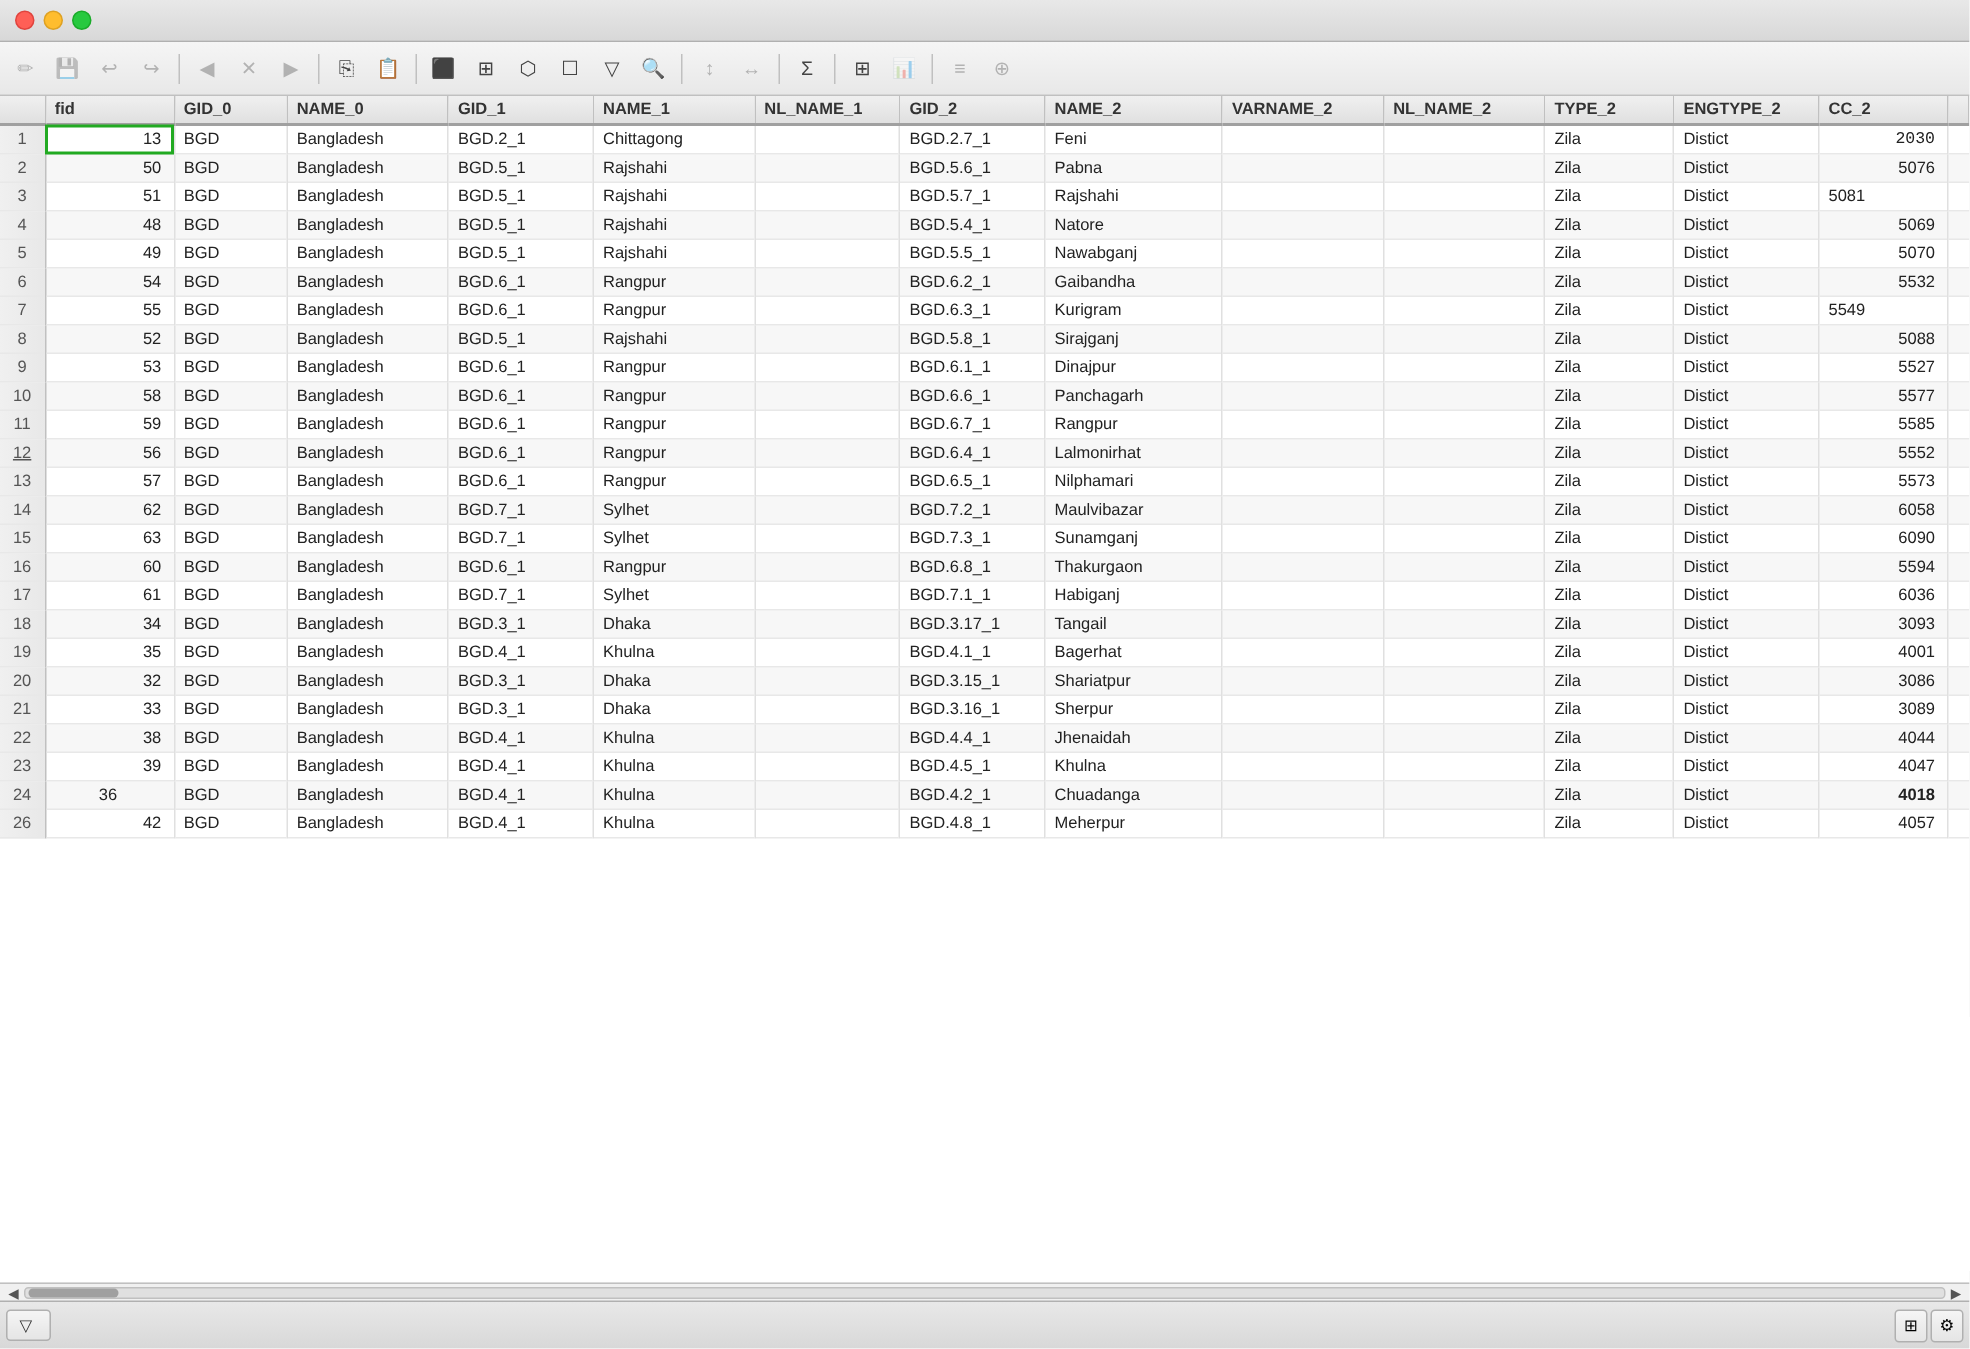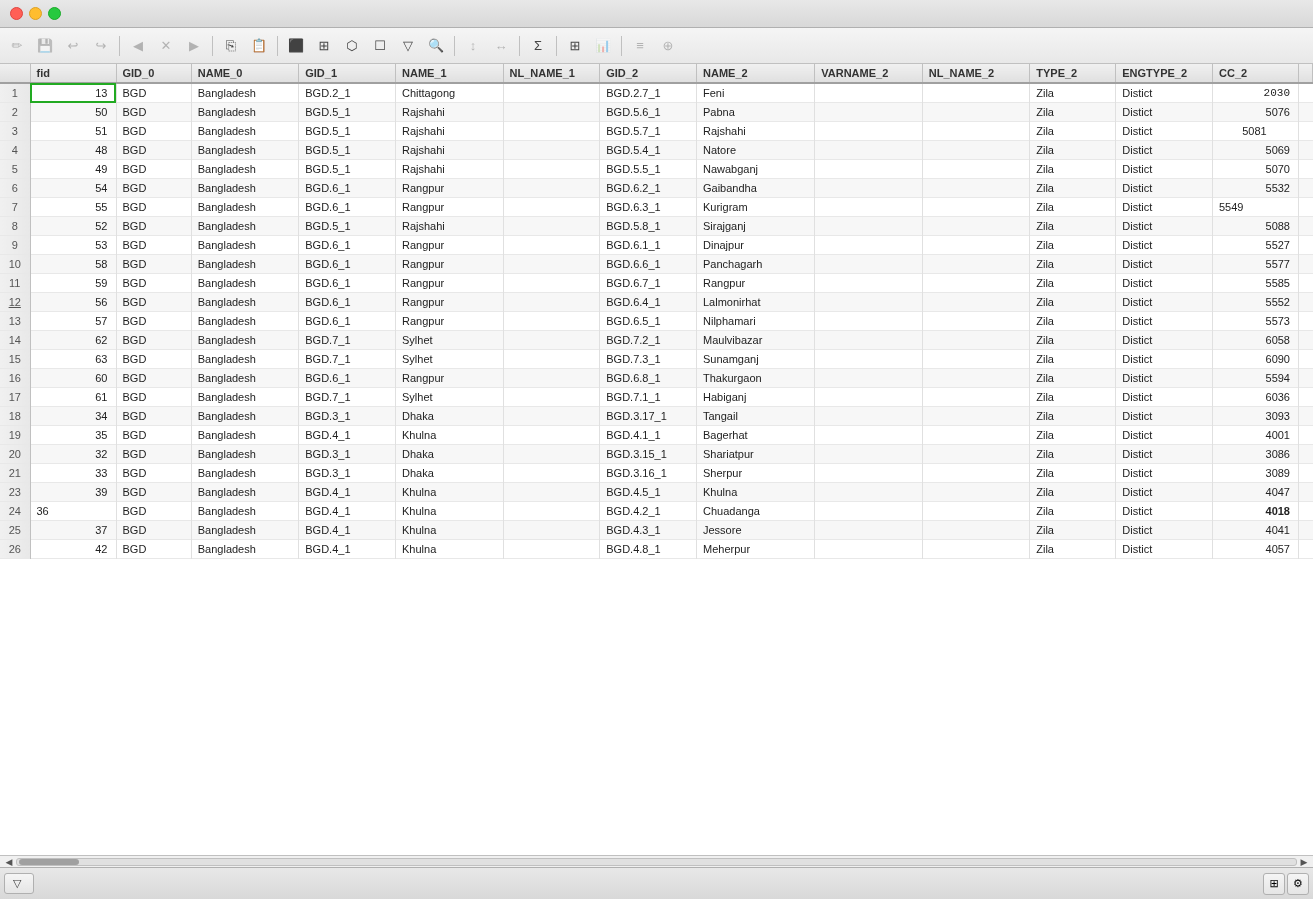--- a/index.html
+++ b/index.html
@@ -309,21 +309,21 @@
           <td>Bangladesh</td>
           <td>BGD.5_1</td>
           <td>Rajshahi</td>
           <td></td>
           <td>BGD.5.7_1</td>
           <td>Rajshahi</td>
           <td></td>
           <td></td>
           <td>Zila</td>
           <td>Distict</td>
-          <td style="text-align: center; padding-right: 8px; margin-top: 29px;">5081</td>
+          <td style="text-align: left; padding-right: 8px; margin-top: 29px;">5081</td>
           <td style="border-right: none;"></td>
         </tr>
         <tr>
           <td style="text-align: center; background: linear-gradient(to right, rgb(240, 240, 240), rgb(232, 232, 232)); border-right: 1px solid rgb(192, 192, 192); color: rgb(85, 85, 85);">4</td>
           <td style="text-align: right; padding-right: 8px;">48</td>
           <td>BGD</td>
           <td>Bangladesh</td>
           <td>BGD.5_1</td>
           <td>Rajshahi</td>
           <td></td>
@@ -619,68 +619,68 @@
           <td>BGD.3.16_1</td>
           <td>Sherpur</td>
           <td></td>
           <td></td>
           <td>Zila</td>
           <td>Distict</td>
           <td style="text-align: right; padding-right: 8px;">3089</td>
           <td style="border-right: none;"></td>
         </tr>
         <tr>
+          <td style="text-align: center; background: linear-gradient(to right, rgb(240, 240, 240), rgb(232, 232, 232)); border-right: 1px solid rgb(192, 192, 192); color: rgb(85, 85, 85);">22</td>
+          <td style="text-align: right; padding-right: 8px;">38</td>
+          <td>BGD</td>
+          <td>Bangladesh</td>
+          <td>BGD.4_1</td>
+          <td>Khulna</td>
+          <td></td>
+          <td>BGD.4.4_1</td>
+          <td>Jhenaidah</td>
+          <td></td>
+          <td></td>
+          <td>Zila</td>
+          <td>Distict</td>
+          <td style="text-align: right; padding-right: 8px;">4044</td>
+          <td style="border-right: none;"></td>
+        </tr>
+        <tr>
           <td style="text-align: center; background: linear-gradient(to right, rgb(240, 240, 240), rgb(232, 232, 232)); border-right: 1px solid rgb(192, 192, 192); color: rgb(85, 85, 85); margin-top: 29px;">23</td>
           <td style="text-align: right; padding-right: 8px;">39</td>
           <td>BGD</td>
           <td>Bangladesh</td>
           <td>BGD.4_1</td>
           <td>Khulna</td>
           <td></td>
           <td>BGD.4.5_1</td>
           <td>Khulna</td>
           <td></td>
           <td></td>
           <td>Zila</td>
           <td>Distict</td>
           <td style="text-align: right; padding-right: 8px;">4047</td>
           <td style="border-right: none;"></td>
         </tr>
         <tr>
           <td style="text-align: center; background: linear-gradient(to right, rgb(240, 240, 240), rgb(232, 232, 232)); border-right: 1px solid rgb(192, 192, 192); color: rgb(85, 85, 85);">24</td>
-          <td style="text-align: left; padding-right: 8px;">36</td>
+          <td style="text-align: center; padding-right: 8px;">36</td>
           <td>BGD</td>
           <td>Bangladesh</td>
           <td>BGD.4_1</td>
           <td>Khulna</td>
           <td></td>
           <td>BGD.4.2_1</td>
           <td>Chuadanga</td>
           <td></td>
           <td></td>
           <td>Zila</td>
           <td>Distict</td>
           <td style="text-align: right; padding-right: 8px; font-weight: bold;">4018</td>
-          <td style="border-right: none;"></td>
-        </tr>
-        <tr>
-          <td style="text-align: center; background: linear-gradient(to right, rgb(240, 240, 240), rgb(232, 232, 232)); border-right: 1px solid rgb(192, 192, 192); color: rgb(85, 85, 85);">25</td>
-          <td style="text-align: right; padding-right: 8px;">37</td>
-          <td>BGD</td>
-          <td>Bangladesh</td>
-          <td>BGD.4_1</td>
-          <td>Khulna</td>
-          <td></td>
-          <td>BGD.4.3_1</td>
-          <td>Jessore</td>
-          <td></td>
-          <td></td>
-          <td>Zila</td>
-          <td>Distict</td>
-          <td style="text-align: right; padding-right: 8px;">4041</td>
           <td style="border-right: none;"></td>
         </tr>
         <tr>
           <td style="text-align: center; background: linear-gradient(to right, rgb(240, 240, 240), rgb(232, 232, 232)); border-right: 1px solid rgb(192, 192, 192); color: rgb(85, 85, 85);">26</td>
           <td style="text-align: right; padding-right: 8px;">42</td>
           <td>BGD</td>
           <td>Bangladesh</td>
           <td>BGD.4_1</td>
           <td>Khulna</td>
           <td></td>

